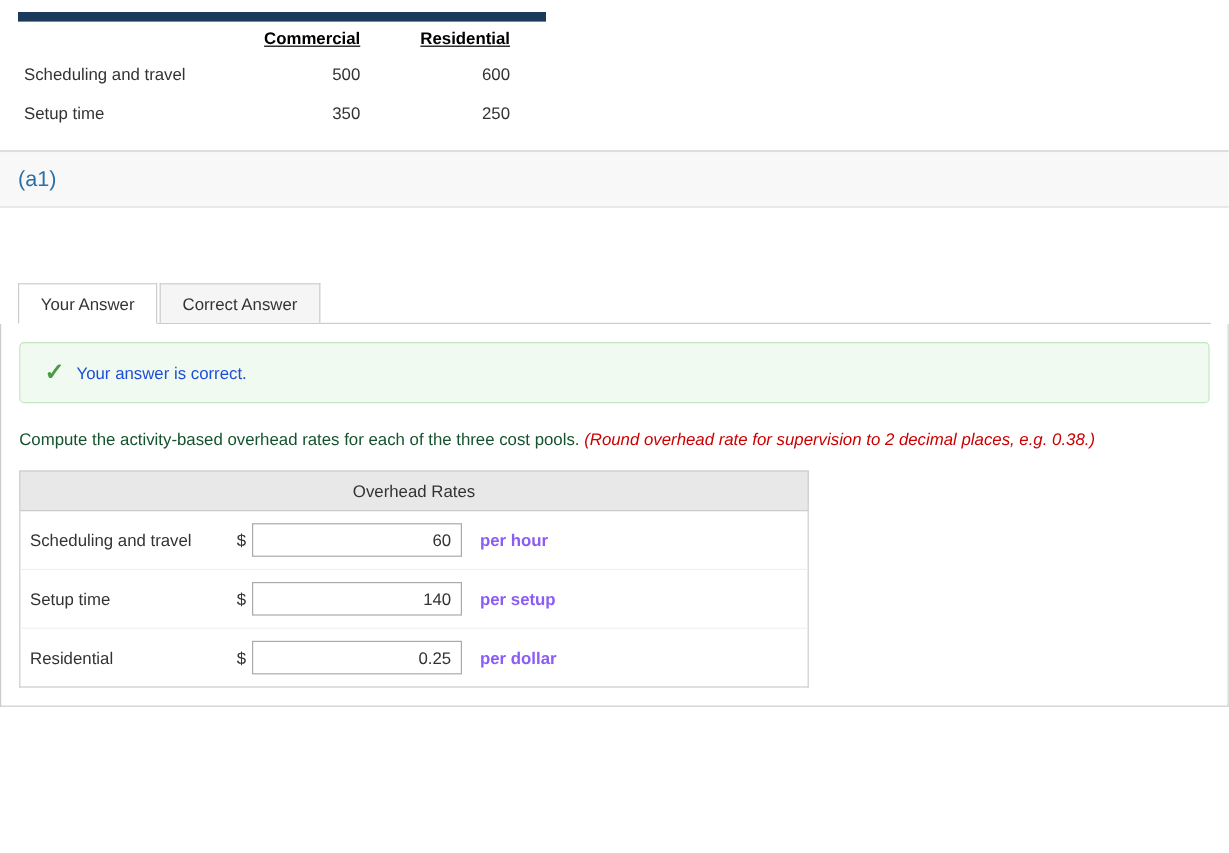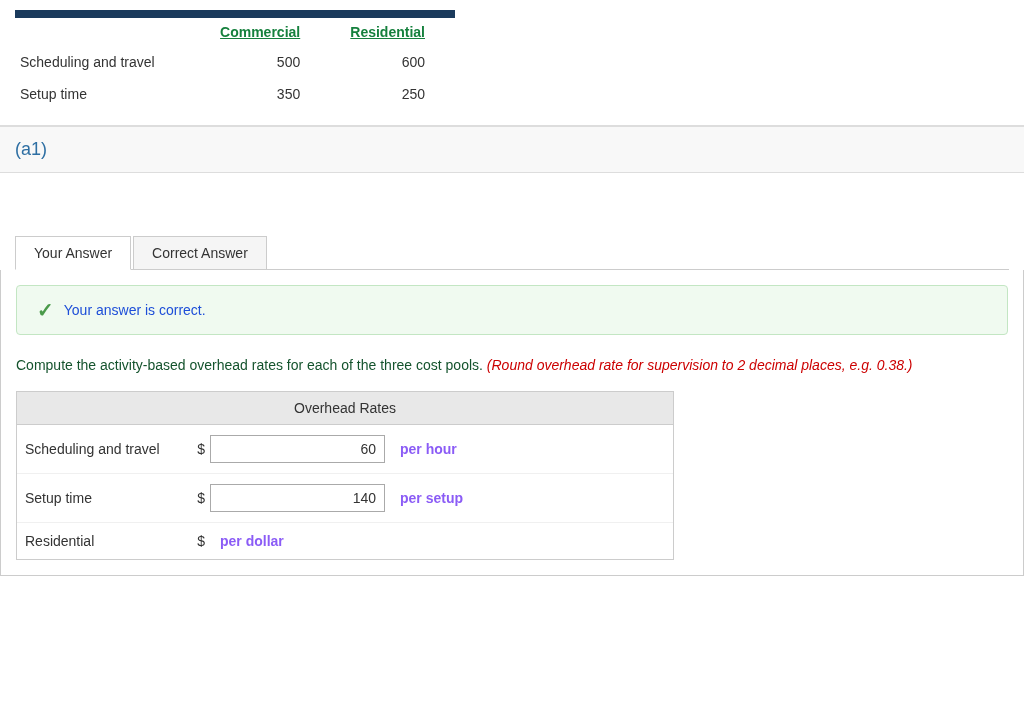--- a/index.html
+++ b/index.html
@@ -25,21 +25,21 @@
     .data-table {
       border-collapse: collapse;
       width: 440px;
     }
 
     .data-table thead tr th {
       font-weight: bold;
       text-decoration: underline;
       padding: 6px 30px 6px 10px;
       text-align: right;
-      color: #15803d;
+      color: #000000;
     }
 
     .data-table thead tr th:first-child {
       text-align: left;
       padding-left: 5px;
     }
 
     .data-table tbody tr td {
       padding: 8px 30px 8px 10px;
       text-align: right;
@@ -271,17 +271,18 @@
     </div>
         <div class="overhead-row">
       <span class="row-label">Setup time</span>
       <span class="dollar-sign">$</span>
       <input class="value-input" type="text" value="140" style="">
       <span class="unit-label">per setup</span>
     </div>
         <div class="overhead-row">
       <span class="row-label">Residential</span>
       <span class="dollar-sign">$</span>
+      <input class="value-input" type="text" value="0.25" style="">
       <span class="unit-label">per dollar</span>
     </div>
       </div>
   </div>
 </div>
 
 </body></html>

